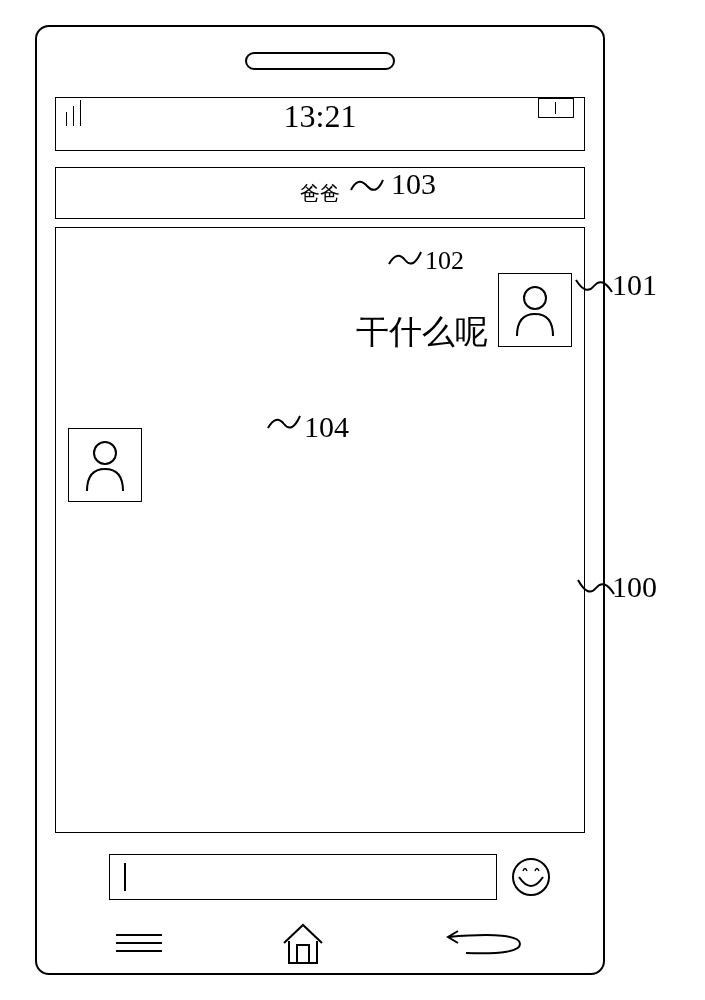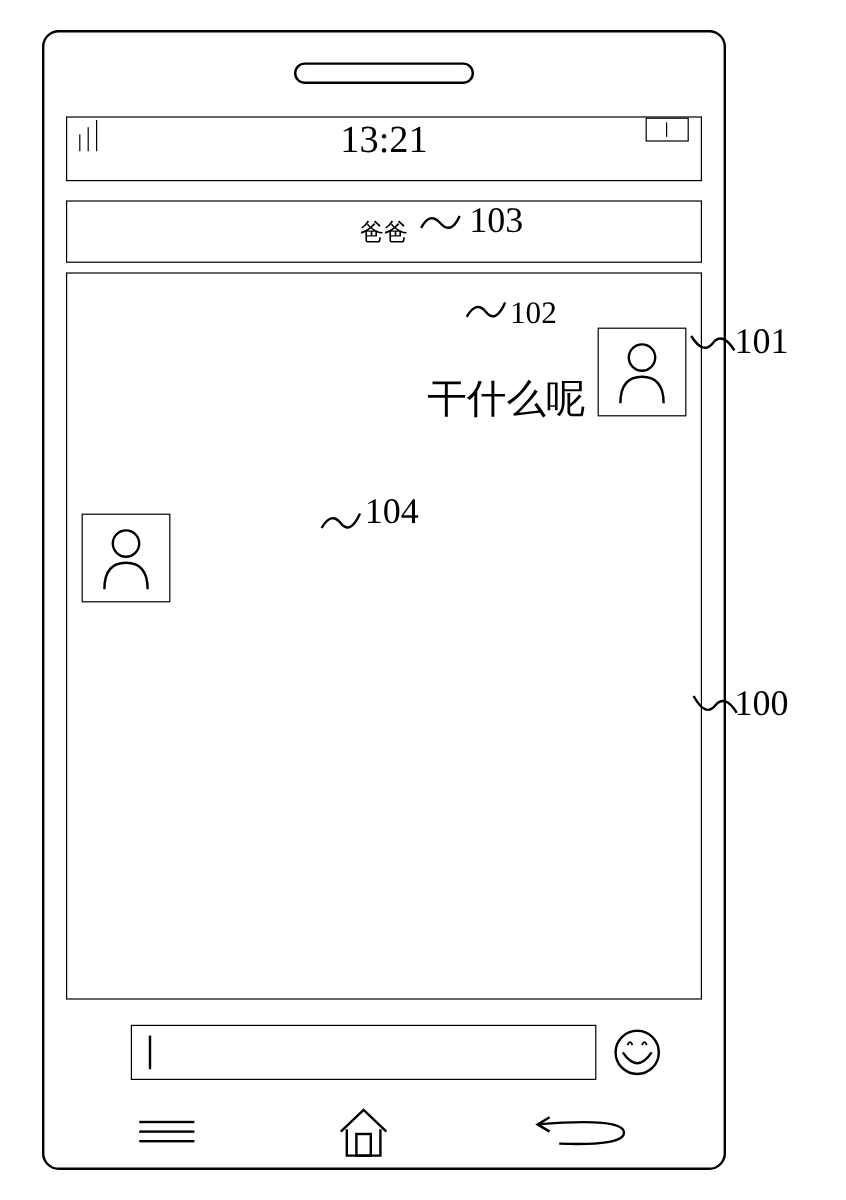--- a/index.html
+++ b/index.html
@@ -145,21 +145,21 @@
       font-size: 26px;
       display: flex;
       align-items: flex-start;
     }
     .annot-104 {
       position: absolute;
       left: 210px;
       top: 182px;
       font-size: 30px;
       display: flex;
-      align-items: flex-end;
+      align-items: flex-start;
     }
     .annot-101 {
       position: absolute;
       left: 612px;
       top: 268px;
       font-size: 30px;
       font-family: Liberation Serif, serif;
     }
     .annot-100 {
       position: absolute;

